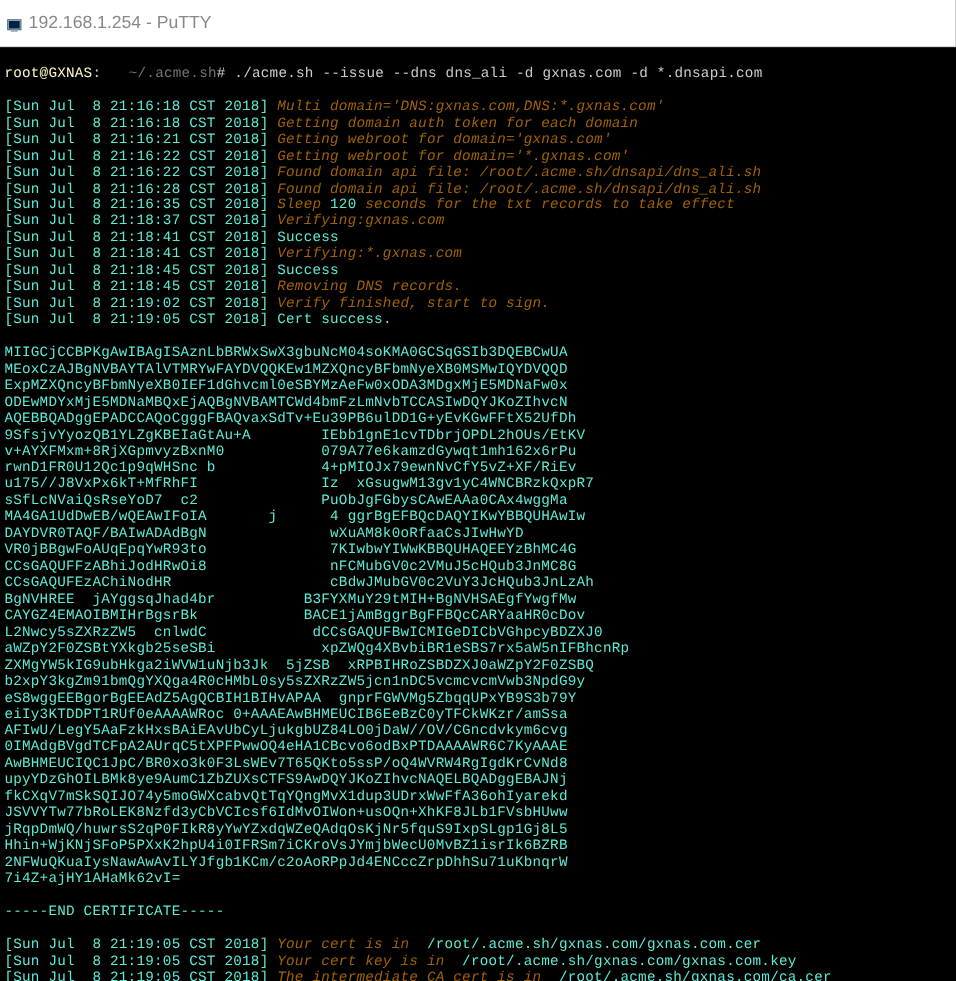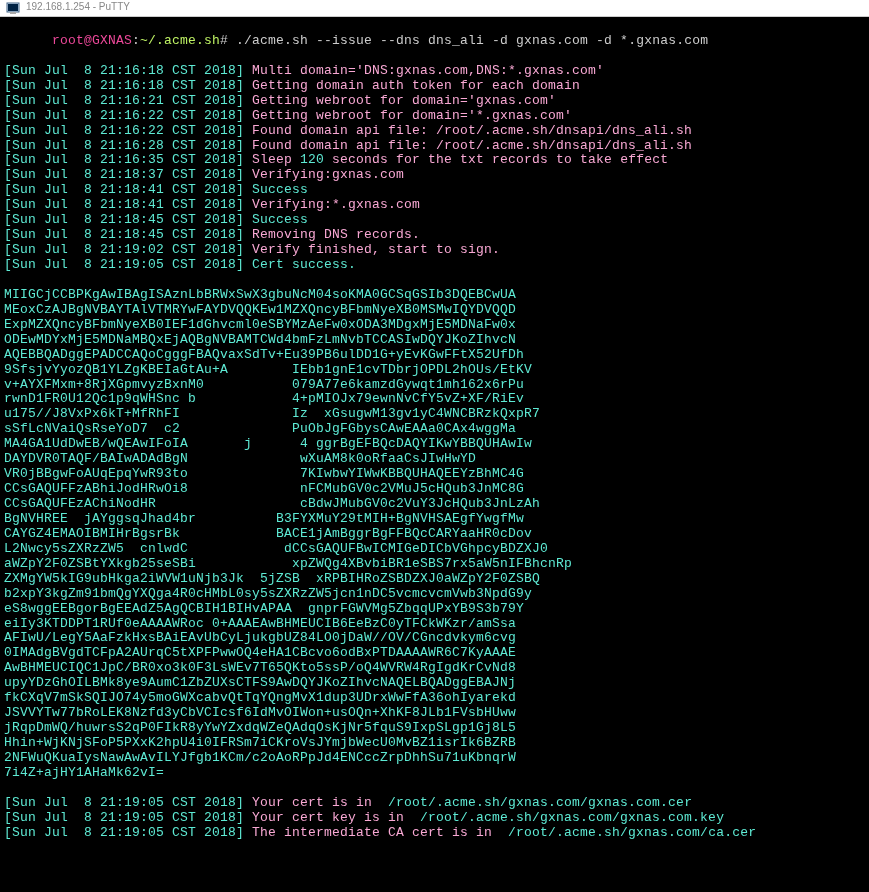--- a/index.html
+++ b/index.html
@@ -10,63 +10,64 @@
     body {
       font-family: 'Courier New', monospace;
       font-size: 13px;
       background: #000;
       color: #ccc;
       width: 869px;
     }
     .titlebar {
       background: #fff;
       color: #888;
-      padding: 1px 6px;
+      padding: 12px 6px;
       font-family: 'Segoe UI', sans-serif;
-      font-size: 10px;
+      font-size: 16px;
       display: flex;
-      align-items: flex-start;
+      align-items: flex-end;
       gap: 6px;
       border-bottom: 1px solid #ccc;
     }
     .titlebar-icon {
       width: 14px;
       height: 14px;
       display: inline-flex;
       align-items: center;
       justify-content: center;
     }
     .terminal {
       background: #000;
       padding: 2px 4px;
       line-height: 1.15;
       white-space: pre;
       font-size: 13px;
       letter-spacing: 0.2px;
     }
-    .prompt-user { color: #ec4899; margin-left: 48px; }
+    .prompt-user { color: #fef9c3; }
     .prompt-separator { color: #ccc; }
-    .prompt-path { color: #bef264; }
+    .prompt-path { color: #737373; margin-left: 25px; }
     .prompt-command { color: #ccc; }
-    .log-white { color: #f9a8d4; }
+    .log-white { color: #a16207; font-style: italic; }
     .log-green { color: #5eead4; }
     .line { display: block; }
   </style>
 </head>
 <body>
 
 <div class="titlebar">
   <span class="titlebar-icon">
     <svg width="14" height="14" viewBox="0 0 14 14">
         <rect x="1" y="2" width="12" height="9" fill="#cde" stroke="#468" stroke-width="1"></rect>
         <rect x="2" y="3" width="10" height="7" fill="#024"></rect>
         <rect x="4" y="11" width="6" height="2" fill="#aaa"></rect>
       </svg>
   </span>
   <span>192.168.1.254 - PuTTY</span>
 </div>
 
 <div class="terminal">
-<span class="line"><span class="prompt-user">root@GXNAS</span><span class="prompt-separator">:</span><span class="prompt-path">~/.acme.sh</span><span class="prompt-separator">#</span><span class="prompt-command"> ./acme.sh --issue --dns dns_ali -d gxnas.com -d *.gxnas.com</span></span>
+<span class="line"><span class="prompt-user">root@GXNAS</span><span class="prompt-separator">:</span><span class="prompt-path">~/.acme.sh</span><span class="prompt-separator">#</span><span class="prompt-command"> ./acme.sh --issue --dns dns_ali -d gxnas.com -d *.dnsapi.com</span></span>
 <div id="log-lines"><span class="line"><span class="log-green">[Sun Jul  8 21:16:18 CST 2018]</span><span class="log-white"> Multi domain='DNS:gxnas.com,DNS:*.gxnas.com'</span></span><span class="line"><span class="log-green">[Sun Jul  8 21:16:18 CST 2018]</span><span class="log-white"> Getting domain auth token for each domain</span></span><span class="line"><span class="log-green">[Sun Jul  8 21:16:21 CST 2018]</span><span class="log-white"> Getting webroot for domain='gxnas.com'</span></span><span class="line"><span class="log-green">[Sun Jul  8 21:16:22 CST 2018]</span><span class="log-white"> Getting webroot for domain='*.gxnas.com'</span></span><span class="line"><span class="log-green">[Sun Jul  8 21:16:22 CST 2018]</span><span class="log-white"> Found domain api file: /root/.acme.sh/dnsapi/dns_ali.sh</span></span><span class="line"><span class="log-green">[Sun Jul  8 21:16:28 CST 2018]</span><span class="log-white"> Found domain api file: /root/.acme.sh/dnsapi/dns_ali.sh</span></span><span class="line"><span class="log-green">[Sun Jul  8 21:16:35 CST 2018]</span><span class="log-white"> Sleep </span><span class="log-green">120</span><span class="log-white"> seconds for the txt records to take effect</span></span><span class="line"><span class="log-green">[Sun Jul  8 21:18:37 CST 2018]</span><span class="log-white"> Verifying:gxnas.com</span></span><span class="line"><span class="log-green">[Sun Jul  8 21:18:41 CST 2018]</span><span class="log-white"> </span><span class="log-green">Success</span></span><span class="line"><span class="log-green">[Sun Jul  8 21:18:41 CST 2018]</span><span class="log-white"> Verifying:*.gxnas.com</span></span><span class="line"><span class="log-green">[Sun Jul  8 21:18:45 CST 2018]</span><span class="log-white"> </span><span class="log-green">Success</span></span><span class="line"><span class="log-green">[Sun Jul  8 21:18:45 CST 2018]</span><span class="log-white"> Removing DNS records.</span></span><span class="line"><span class="log-green">[Sun Jul  8 21:19:02 CST 2018]</span><span class="log-white"> Verify finished, start to sign.</span></span><span class="line"><span class="log-green">[Sun Jul  8 21:19:05 CST 2018]</span><span class="log-white"> </span><span class="log-green">Cert success.</span></span></div>
 <div id="cert-lines"><span class="line log-green">MIIGCjCCBPKgAwIBAgISAznLbBRWxSwX3gbuNcM04soKMA0GCSqGSIb3DQEBCwUA</span><span class="line log-green">MEoxCzAJBgNVBAYTAlVTMRYwFAYDVQQKEw1MZXQncyBFbmNyeXB0MSMwIQYDVQQD</span><span class="line log-green">ExpMZXQncyBFbmNyeXB0IEF1dGhvcml0eSBYMzAeFw0xODA3MDgxMjE5MDNaFw0x</span><span class="line log-green">ODEwMDYxMjE5MDNaMBQxEjAQBgNVBAMTCWd4bmFzLmNvbTCCASIwDQYJKoZIhvcN</span><span class="line log-green">AQEBBQADggEPADCCAQoCgggFBAQvaxSdTv+Eu39PB6ulDD1G+yEvKGwFFtX52UfDh</span><span class="line log-green">9SfsjvYyozQB1YLZgKBEIaGtAu+A        IEbb1gnE1cvTDbrjOPDL2hOUs/EtKV</span><span class="line log-green">v+AYXFMxm+8RjXGpmvyzBxnM0           079A77e6kamzdGywqt1mh162x6rPu</span><span class="line log-green">rwnD1FR0U12Qc1p9qWHSnc b            4+pMIOJx79ewnNvCfY5vZ+XF/RiEv</span><span class="line log-green">u175//J8VxPx6kT+MfRhFI              Iz  xGsugwM13gv1yC4WNCBRzkQxpR7</span><span class="line log-green">sSfLcNVaiQsRseYoD7  c2              PuObJgFGbysCAwEAAa0CAx4wggMa</span><span class="line log-green">MA4GA1UdDwEB/wQEAwIFoIA       j      4 ggrBgEFBQcDAQYIKwYBBQUHAwIw</span><span class="line log-green">DAYDVR0TAQF/BAIwADAdBgN              wXuAM8k0oRfaaCsJIwHwYD</span><span class="line log-green">VR0jBBgwFoAUqEpqYwR93to              7KIwbwYIWwKBBQUHAQEEYzBhMC4G</span><span class="line log-green">CCsGAQUFFzABhiJodHRwOi8              nFCMubGV0c2VMuJ5cHQub3JnMC8G</span><span class="line log-green">CCsGAQUFEzAChiNodHR                  cBdwJMubGV0c2VuY3JcHQub3JnLzAh</span><span class="line log-green">BgNVHREE  jAYggsqJhad4br          B3FYXMuY29tMIH+BgNVHSAEgfYwgfMw</span><span class="line log-green">CAYGZ4EMAOIBMIHrBgsrBk            BACE1jAmBggrBgFFBQcCARYaaHR0cDov</span><span class="line log-green">L2Nwcy5sZXRzZW5  cnlwdC            dCCsGAQUFBwICMIGeDICbVGhpcyBDZXJ0</span><span class="line log-green">aWZpY2F0ZSBtYXkgb25seSBi            xpZWQg4XBvbiBR1eSBS7rx5aW5nIFBhcnRp</span><span class="line log-green">ZXMgYW5kIG9ubHkga2iWVW1uNjb3Jk  5jZSB  xRPBIHRoZSBDZXJ0aWZpY2F0ZSBQ</span><span class="line log-green">b2xpY3kgZm91bmQgYXQga4R0cHMbL0sy5sZXRzZW5jcn1nDC5vcmcvcmVwb3NpdG9y</span><span class="line log-green">eS8wggEEBgorBgEEAdZ5AgQCBIH1BIHvAPAA  gnprFGWVMg5ZbqqUPxYB9S3b79Y</span><span class="line log-green">eiIy3KTDDPT1RUf0eAAAAWRoc 0+AAAEAwBHMEUCIB6EeBzC0yTFCkWKzr/amSsa</span><span class="line log-green">AFIwU/LegY5AaFzkHxsBAiEAvUbCyLjukgbUZ84LO0jDaW//OV/CGncdvkym6cvg</span><span class="line log-green">0IMAdgBVgdTCFpA2AUrqC5tXPFPwwOQ4eHA1CBcvo6odBxPTDAAAAWR6C7KyAAAE</span><span class="line log-green">AwBHMEUCIQC1JpC/BR0xo3k0F3LsWEv7T65QKto5ssP/oQ4WVRW4RgIgdKrCvNd8</span><span class="line log-green">upyYDzGhOILBMk8ye9AumC1ZbZUXsCTFS9AwDQYJKoZIhvcNAQELBQADggEBAJNj</span><span class="line log-green">fkCXqV7mSkSQIJO74y5moGWXcabvQtTqYQngMvX1dup3UDrxWwFfA36ohIyarekd</span><span class="line log-green">JSVVYTw77bRoLEK8Nzfd3yCbVCIcsf6IdMvOIWon+usOQn+XhKF8JLb1FVsbHUww</span><span class="line log-green">jRqpDmWQ/huwrsS2qP0FIkR8yYwYZxdqWZeQAdqOsKjNr5fquS9IxpSLgp1Gj8L5</span><span class="line log-green">Hhin+WjKNjSFoP5PXxK2hpU4i0IFRSm7iCKroVsJYmjbWecU0MvBZ1isrIk6BZRB</span><span class="line log-green">2NFWuQKuaIysNawAwAvILYJfgb1KCm/c2oAoRPpJd4ENCccZrpDhhSu71uKbnqrW</span><span class="line log-green">7i4Z+ajHY1AHaMk62vI=</span></div>
+<span class="line log-green">-----END CERTIFICATE-----</span>
 <div id="footer-lines"><span class="line"><span class="log-green">[Sun Jul  8 21:19:05 CST 2018]</span><span class="log-white"> Your cert is in  </span><span class="log-green">/root/.acme.sh/gxnas.com/gxnas.com.cer</span></span><span class="line"><span class="log-green">[Sun Jul  8 21:19:05 CST 2018]</span><span class="log-white"> Your cert key is in  </span><span class="log-green">/root/.acme.sh/gxnas.com/gxnas.com.key</span></span><span class="line"><span class="log-green">[Sun Jul  8 21:19:05 CST 2018]</span><span class="log-white"> The intermediate CA cert is in  </span><span class="log-green">/root/.acme.sh/gxnas.com/ca.cer</span></span></div>
 </div>
 
 </body></html>

